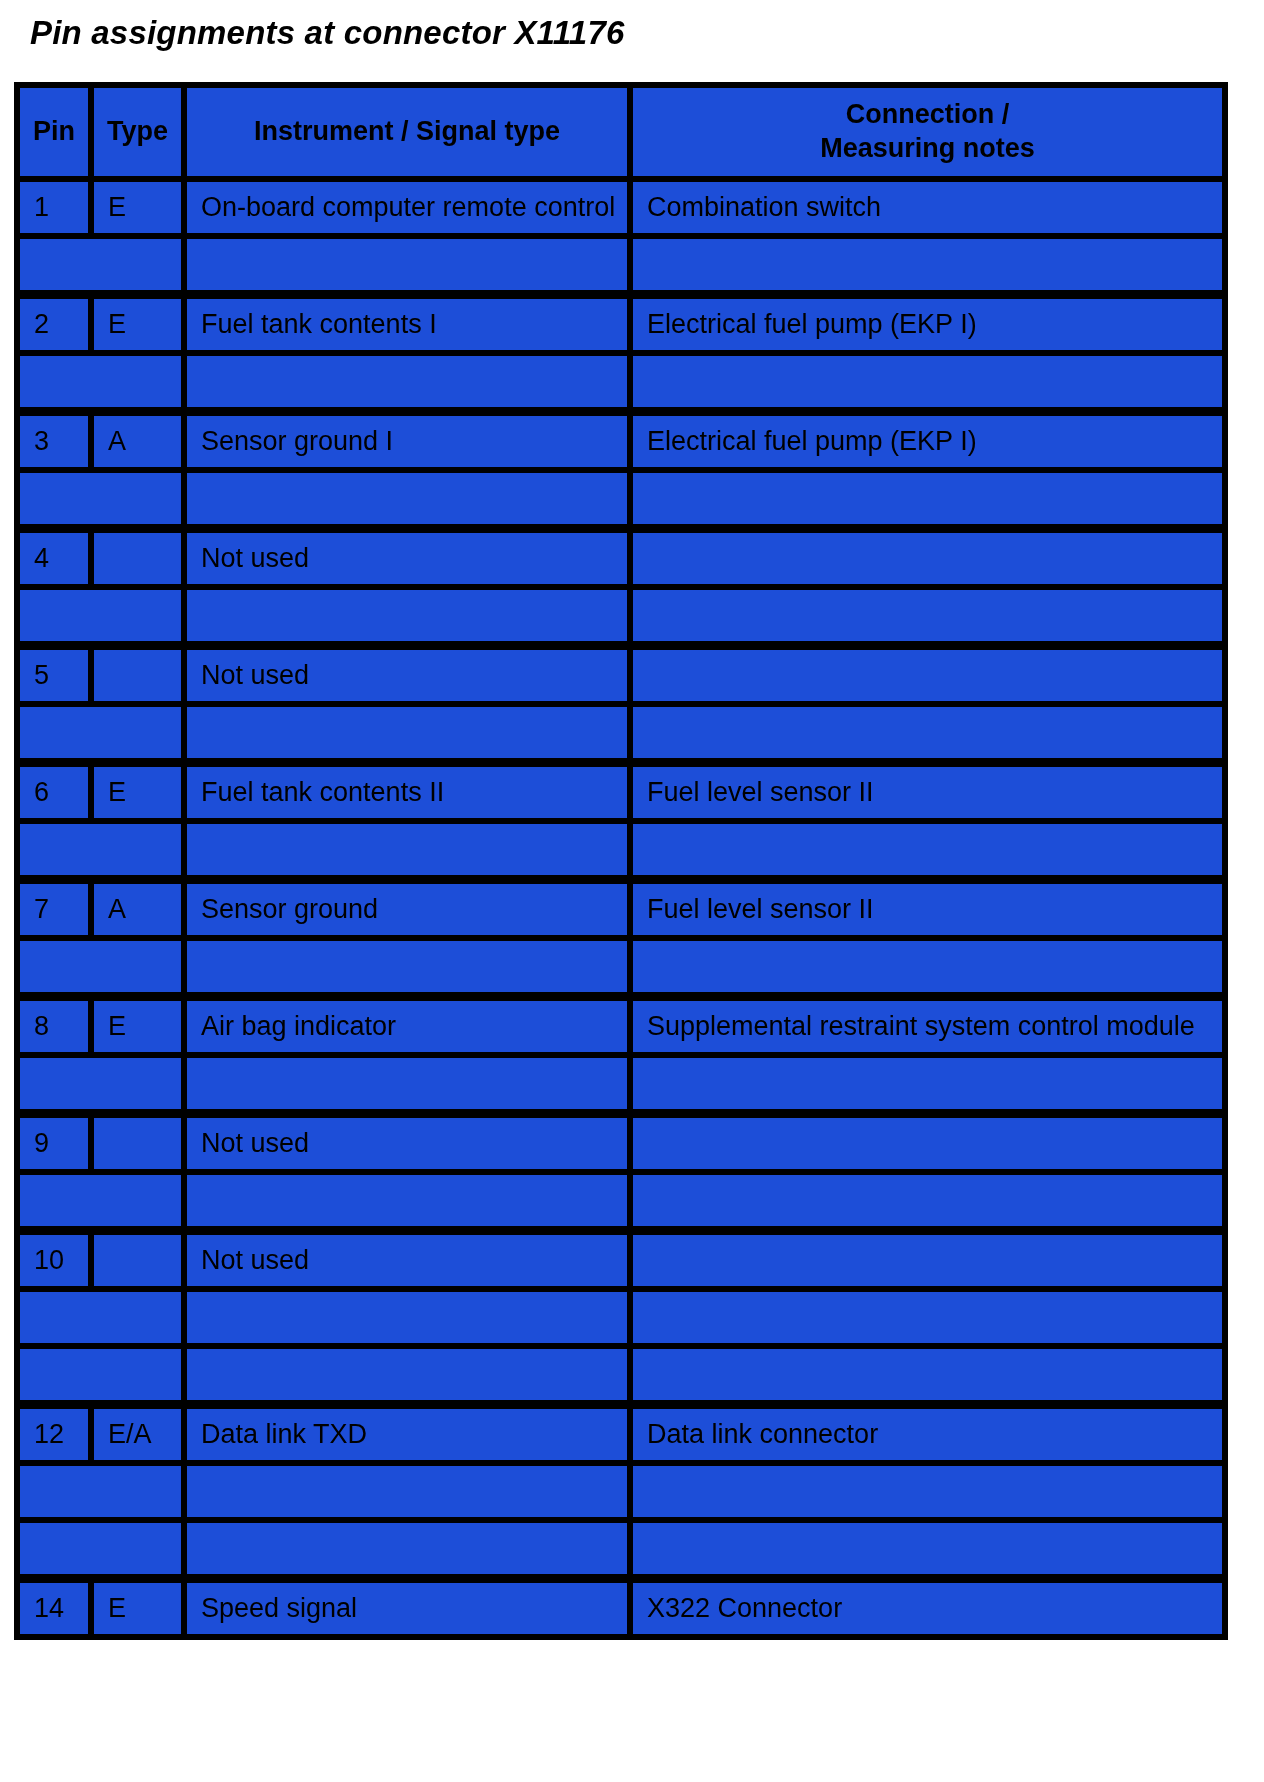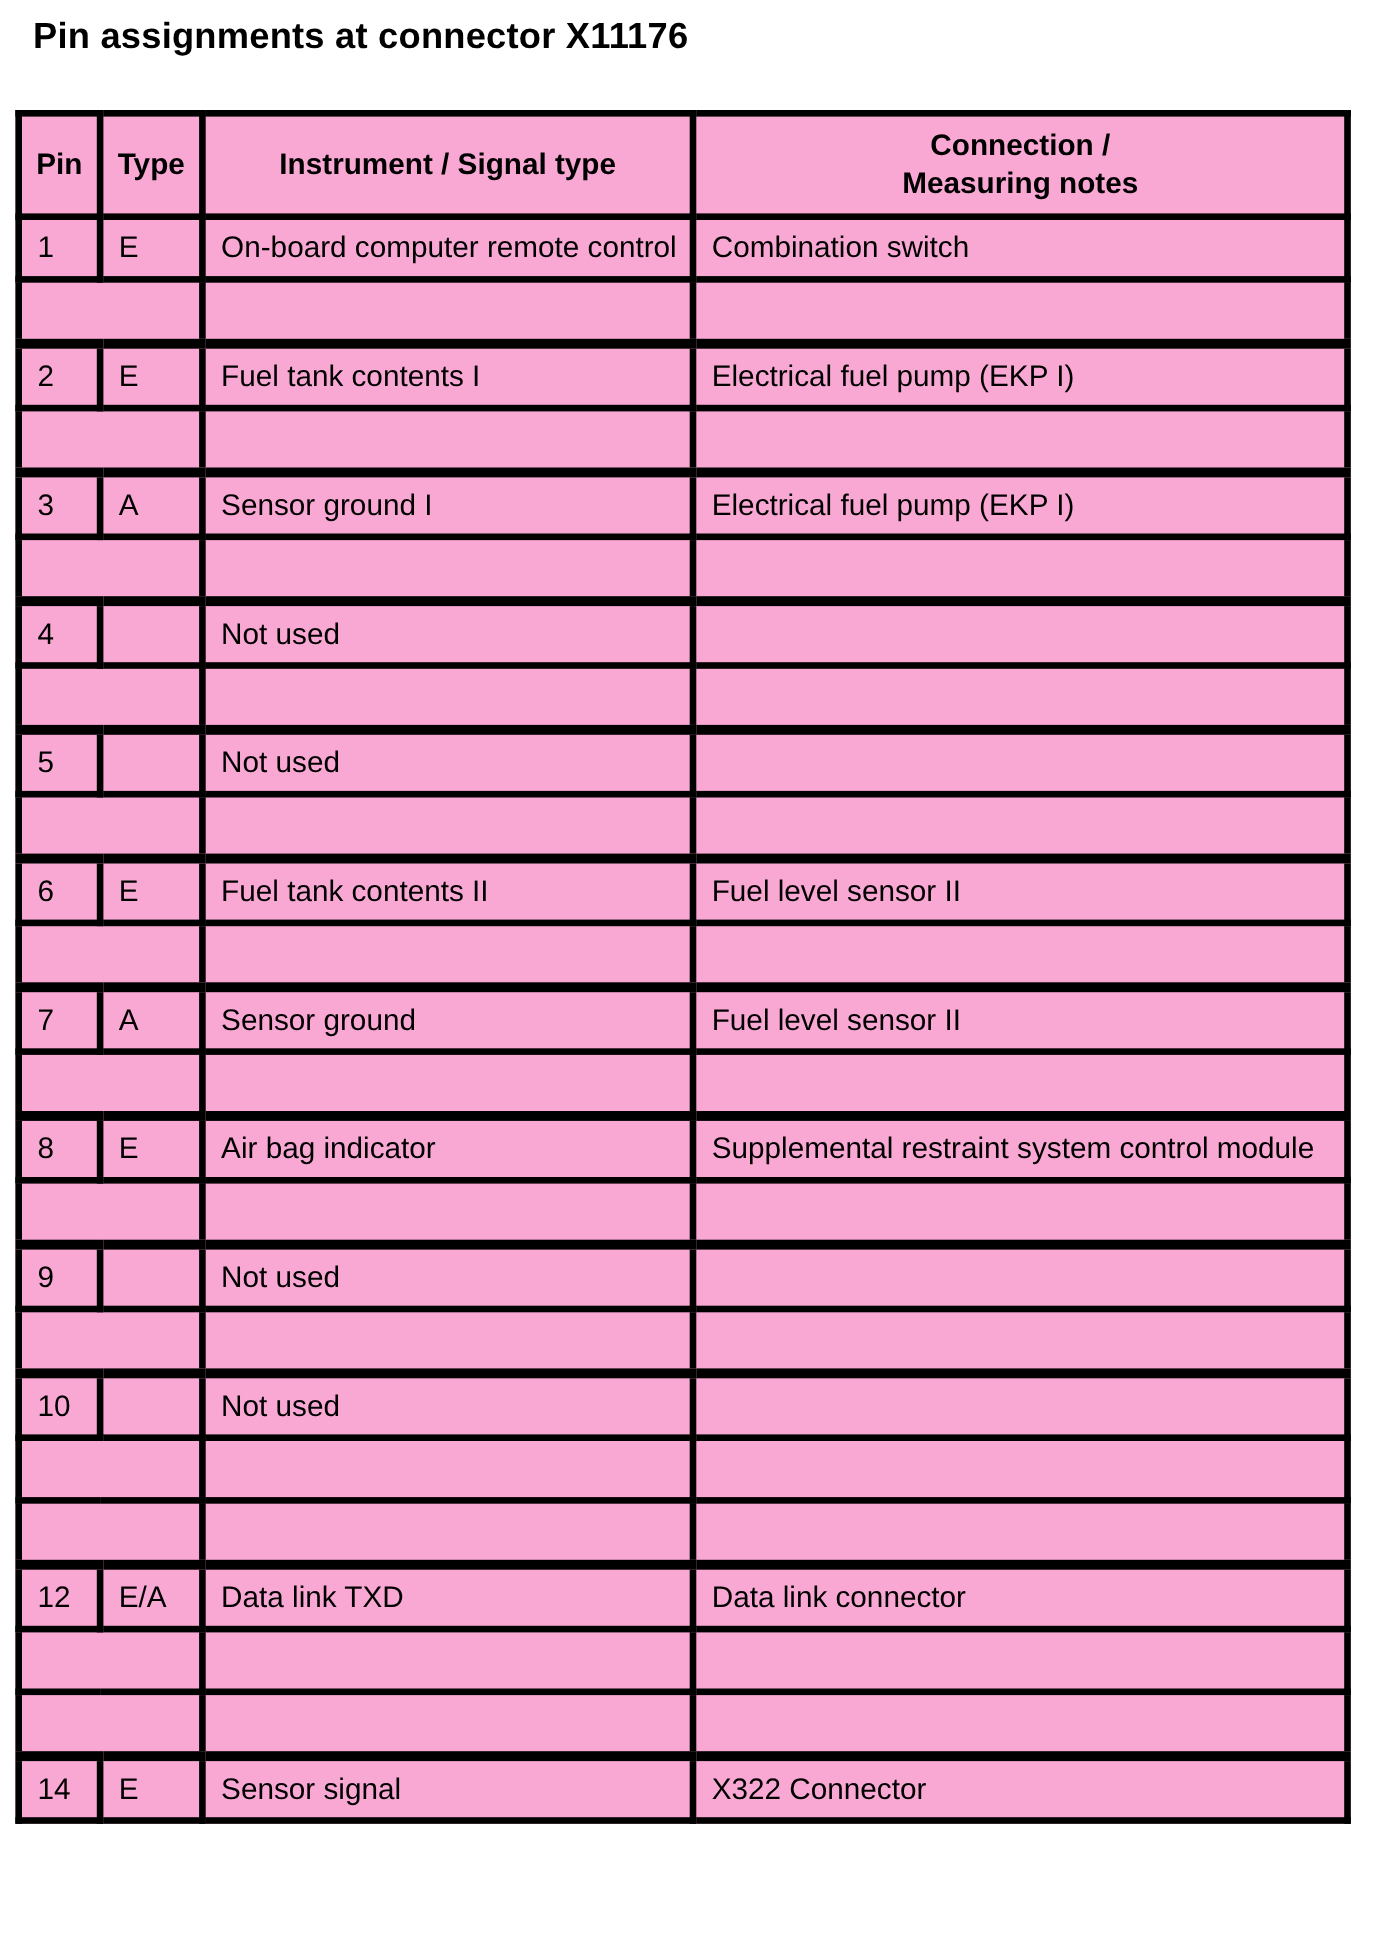--- a/index.html
+++ b/index.html
@@ -13,27 +13,28 @@
     width: 1264px;
     min-height: 1782px;
     position: relative;
   }
   .page-title {
     font-size: 33px;
     font-weight: bold;
     margin: 14px 0 0 30px;
     line-height: 1.15;
     letter-spacing: 0.2px;
+    font-style: italic;
   }
   table.pin-table {
     border-collapse: collapse;
     table-layout: fixed;
     width: 1208px;
-    margin: 48px 0 0 14px;
-    background: #f9a8d4;
+    margin: 30px 0 0 14px;
+    background: #1d4ed8;
   }
   table.pin-table th,
   table.pin-table td {
     border: 6px solid #000000;
     overflow: hidden;
     white-space: nowrap;
   }
   table.pin-table th {
     height: 88px;
     font-size: 27px;
@@ -211,17 +212,17 @@
         <td></td>
       </tr>
       <tr class="note-row">
         <td colspan="2"></td>
         <td></td>
         <td></td>
       </tr>
       <tr class="data-row group-start">
         <td class="pin-cell">14</td>
         <td class="type-cell">E</td>
-        <td class="description-cell">Sensor signal</td>
+        <td class="description-cell">Speed signal</td>
         <td class="connection-cell">X322 Connector</td>
       </tr>
     </tbody>
 </table>
 
 </body></html>

